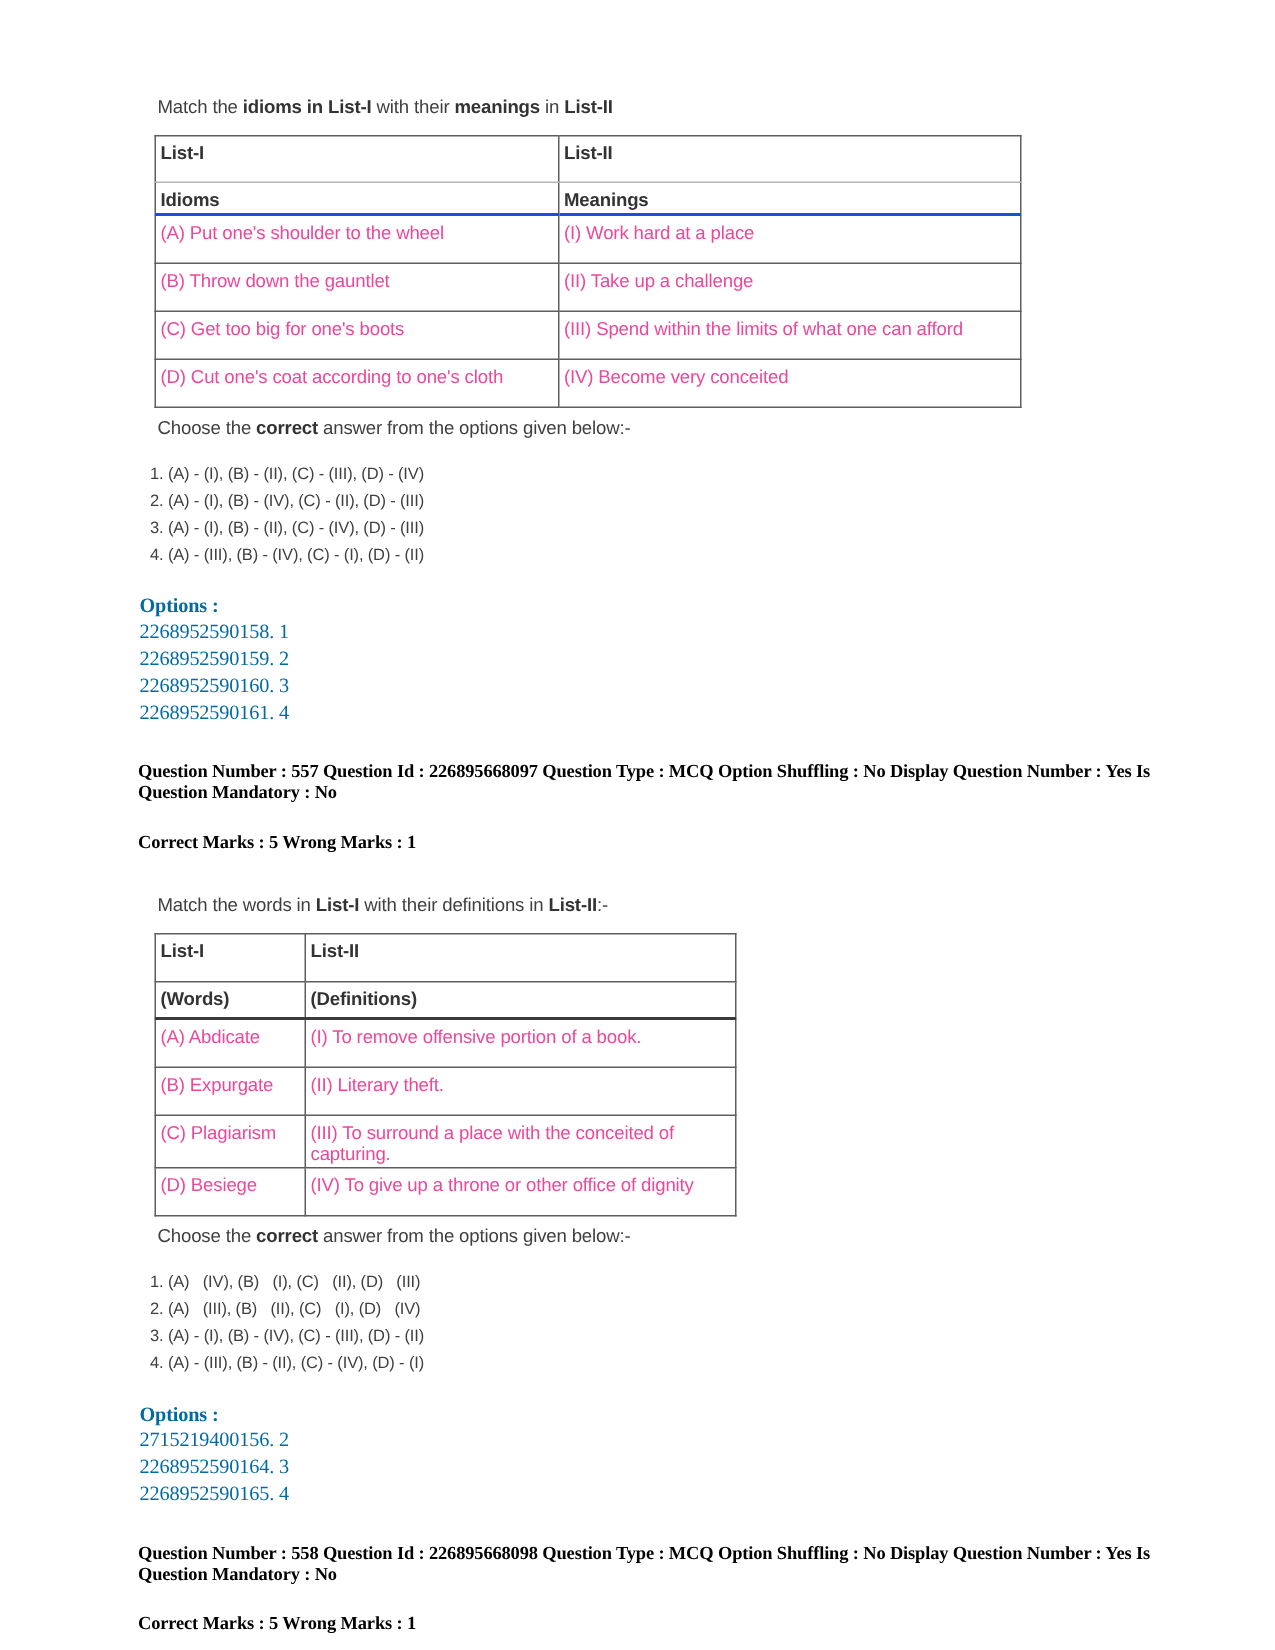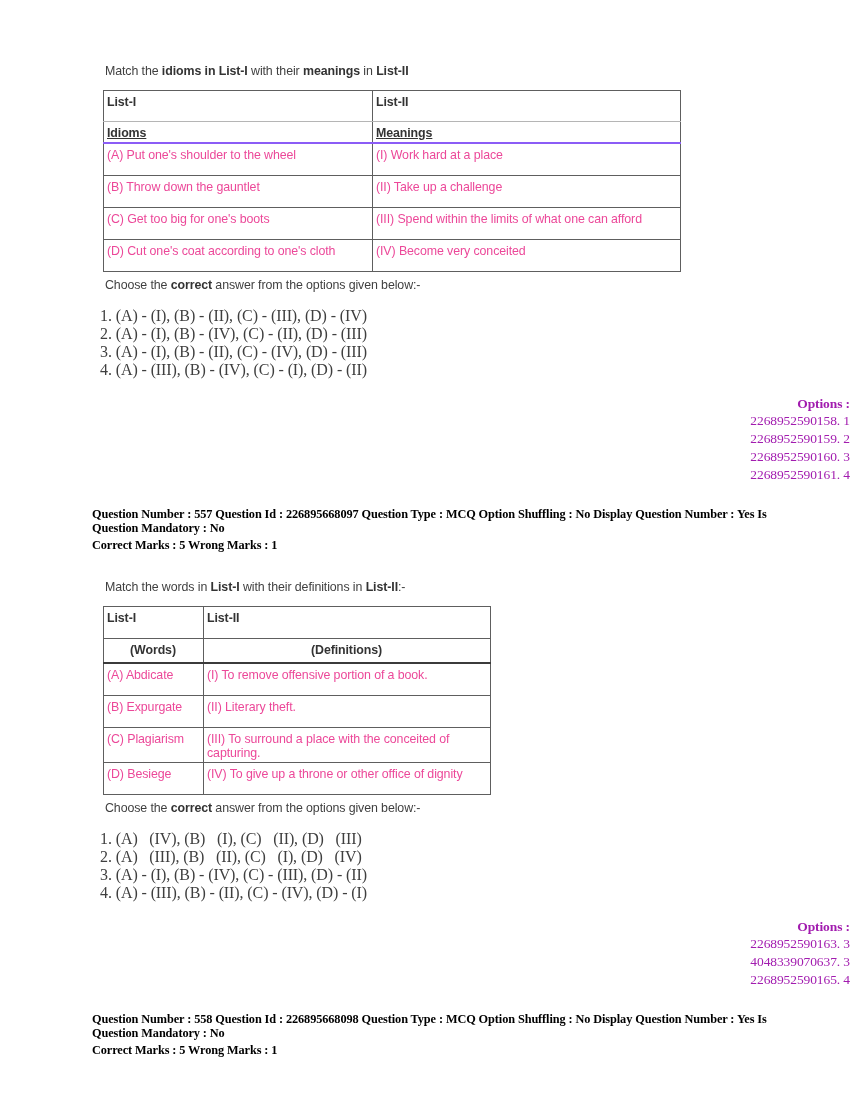--- a/index.html
+++ b/index.html
@@ -15,36 +15,36 @@
   .choose b{color:#333;margin-top:16px;}
   .match-table{border-collapse:collapse;table-layout:fixed;margin:11px 0 0 11px;}
   .match-table td{
     border:1px solid #5e5e5e;vertical-align:top;
     padding:4px 4px 2px 3px;font-size:12.4px;line-height:14px;color:#ec4899;
   }
   .t1{width:578px;}  .t1 .c1{width:261px;}
   .t2{width:388px;}  .t2 .c1{width:92px;white-space:nowrap;}
   .hdr td{font-weight:bold;color:#333;}
   .t1 .rh1 td{height:24px;border-bottom:1px solid #b5b5b5;}
-  .t1 .rh2 td{height:14px;border-bottom:2px solid #8b5cf6;text-decoration:underline;}
+  .t1 .rh2 td{height:14px;border-bottom:2px solid #1d4ed8;}
   .t1 .rd td{height:25px;}
   .t2 .rh1 td{height:25px;border-bottom:1px solid #5e5e5e;}
-  .t2 .rh2 td{height:17px;border-bottom:2px solid #3b3b3b;text-align:center;}
+  .t2 .rh2 td{height:17px;border-bottom:2px solid #3b3b3b;}
   .t2 .rd td{height:25px;}
   .option-list{margin:14px 0 0 8px;}
-  .option-line{font-size:16px;line-height:18px;white-space:pre-wrap;font-family:Liberation Serif, serif;}
+  .option-line{font-size:11px;line-height:18px;white-space:pre-wrap;}
   
-  .options-block{margin:16px 0 0 1px;font-family:"Liberation Serif",serif;color:#a21caf;text-align:right;}
+  .options-block{margin:16px 0 0 1px;font-family:"Liberation Serif",serif;color:#0369a1;}
   .options-label{font-weight:bold;font-size:13.5px;line-height:17px;}
   .option-id{font-size:13.5px;line-height:18px;}
   .meta-block{
     margin:23px 0 0 0;font-family:"Liberation Serif",serif;color:#000;
     font-weight:bold;font-size:12.3px;line-height:14px;white-space:nowrap;
   }
-  .meta-marks{margin-top:3px;}
+  .meta-marks{margin-top:19px;}
   .q2{margin-top:28px;}
 </style>
 </head>
 <body>
 
 <main class="page">
 
   <section>
     <p class="prompt"><span>Match the </span><b>idioms in List-I</b><span> with their </span><b>meanings</b><span> in </span><b>List-II</b></p>
 
@@ -137,22 +137,22 @@
 
     <div class="option-list">
       <div class="option-line">1. (A)   (IV), (B)   (I), (C)   (II), (D)   (III)</div>
       <div class="option-line">2. (A)   (III), (B)   (II), (C)   (I), (D)   (IV)</div>
       <div class="option-line">3. (A) - (I), (B) - (IV), (C) - (III), (D) - (II)</div>
       <div class="option-line">4. (A) - (III), (B) - (II), (C) - (IV), (D) - (I)</div>
     </div>
 
     <div class="options-block">
       <div class="options-label">Options :</div>
-      <div class="option-id">2268952590163. 3</div>
-      <div class="option-id">4048339070637. 3</div>
+      <div class="option-id">2715219400156. 2</div>
+      <div class="option-id">2268952590164. 3</div>
       <div class="option-id">2268952590165. 4</div>
     </div>
 
     <div class="meta-block">
       <div>Question Number : 558 Question Id : 226895668098 Question Type : MCQ Option Shuffling : No Display Question Number : Yes Is</div>
       <div>Question Mandatory : No</div>
       <div class="meta-marks">Correct Marks : 5 Wrong Marks : 1</div>
     </div>
   </section>
 

